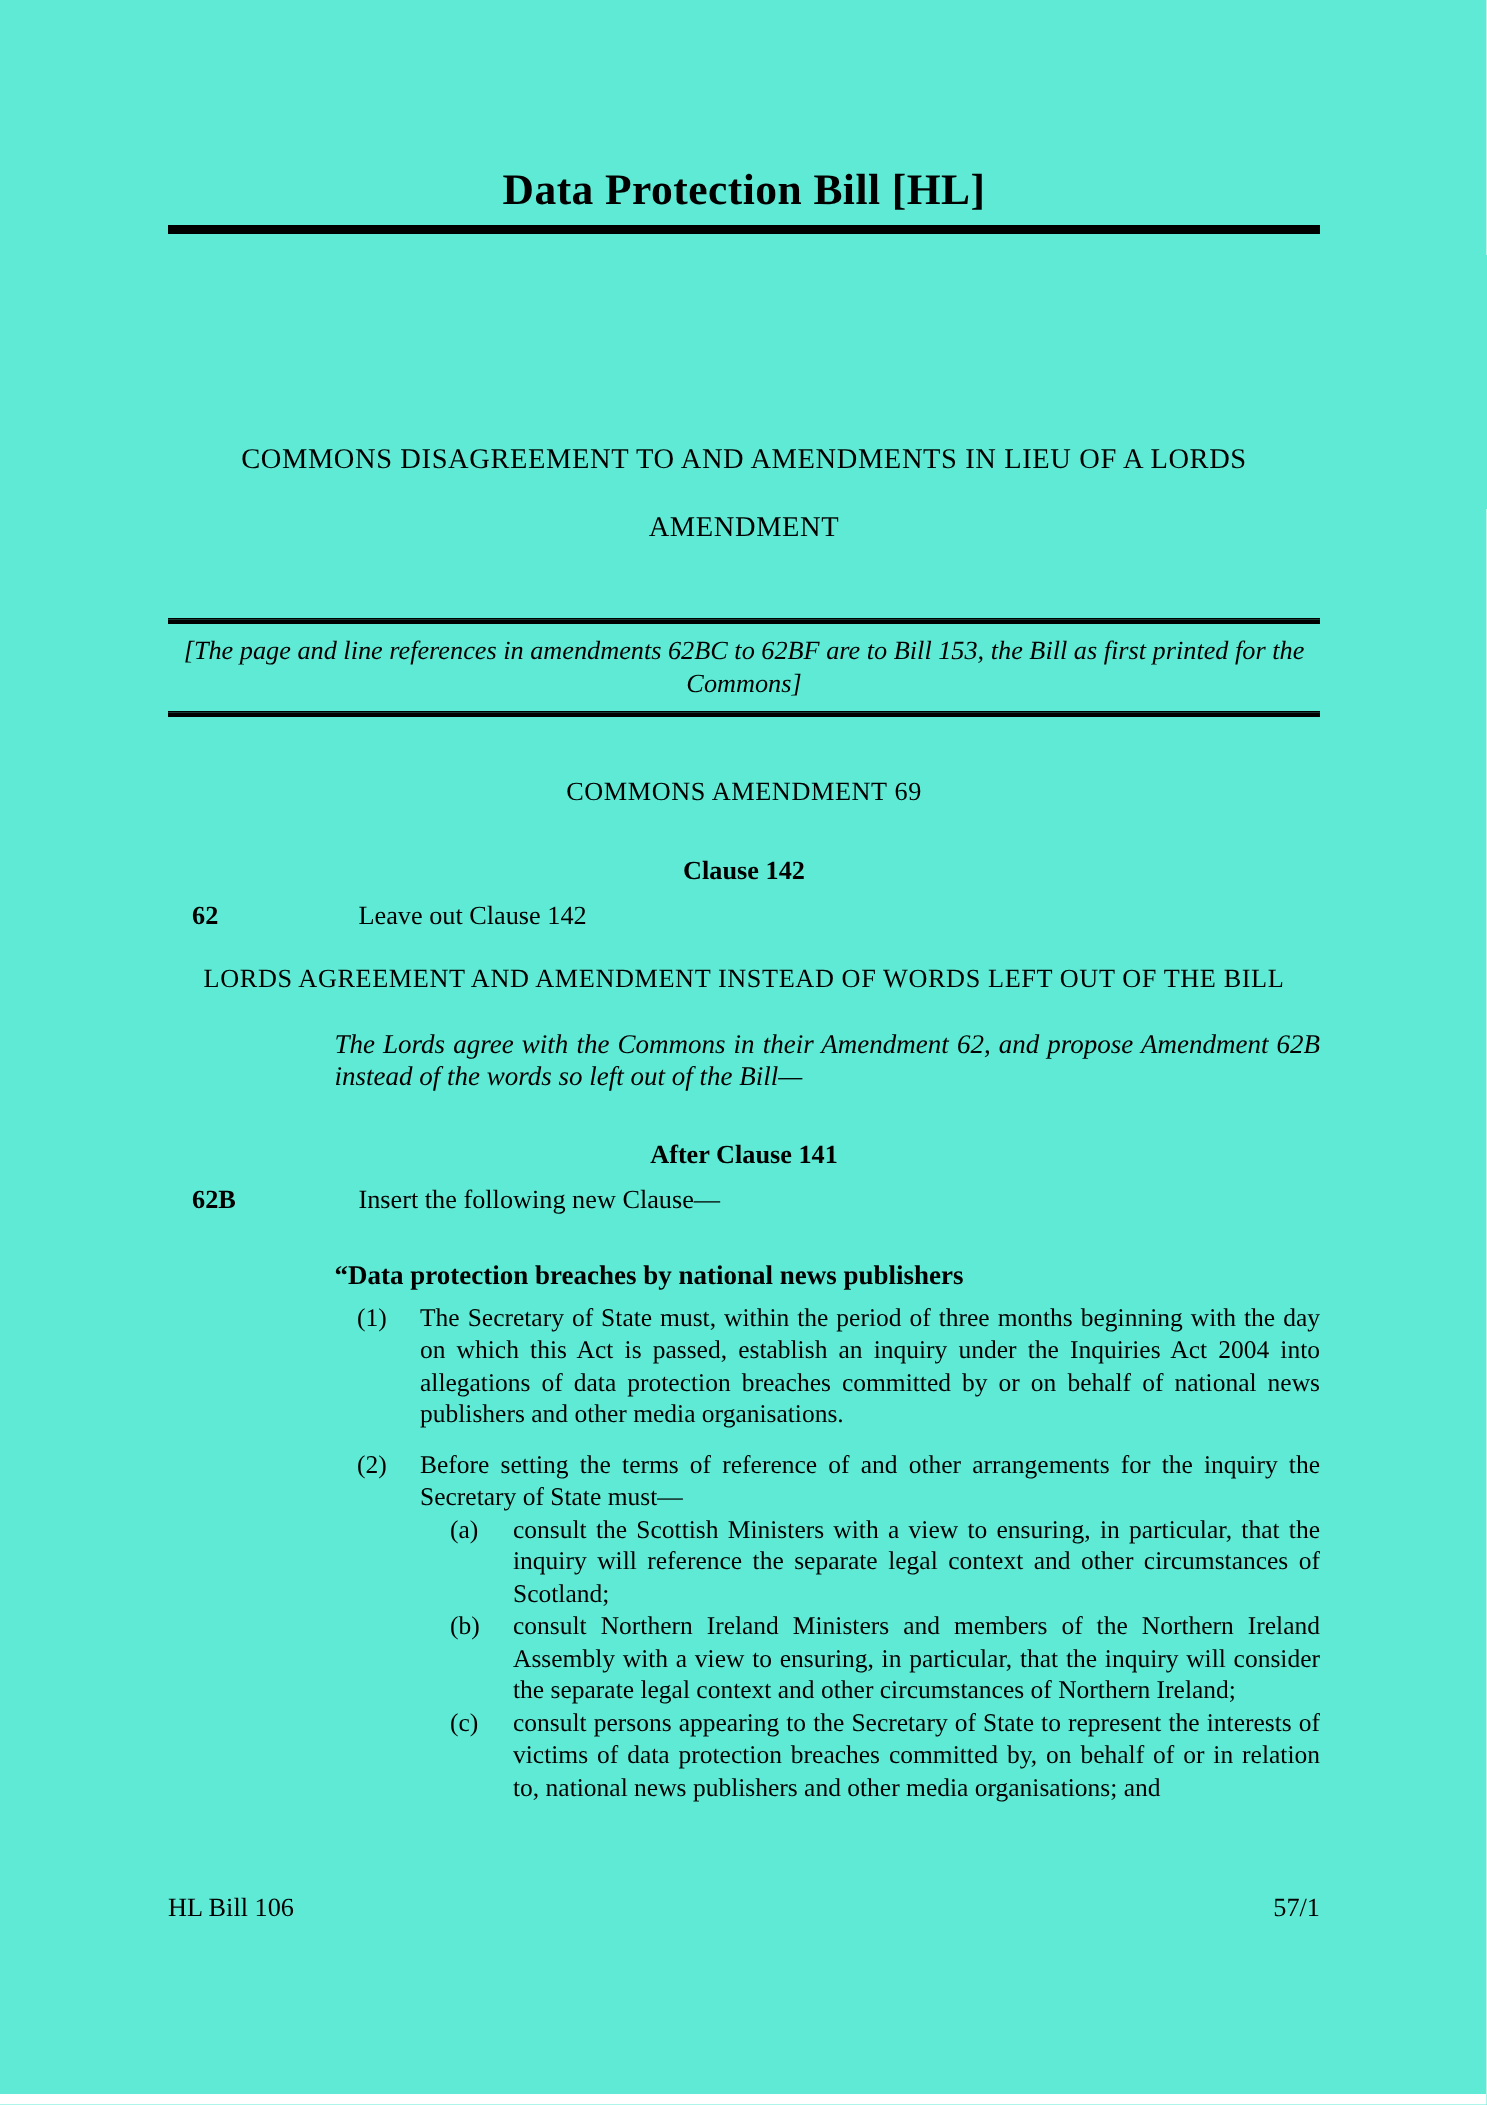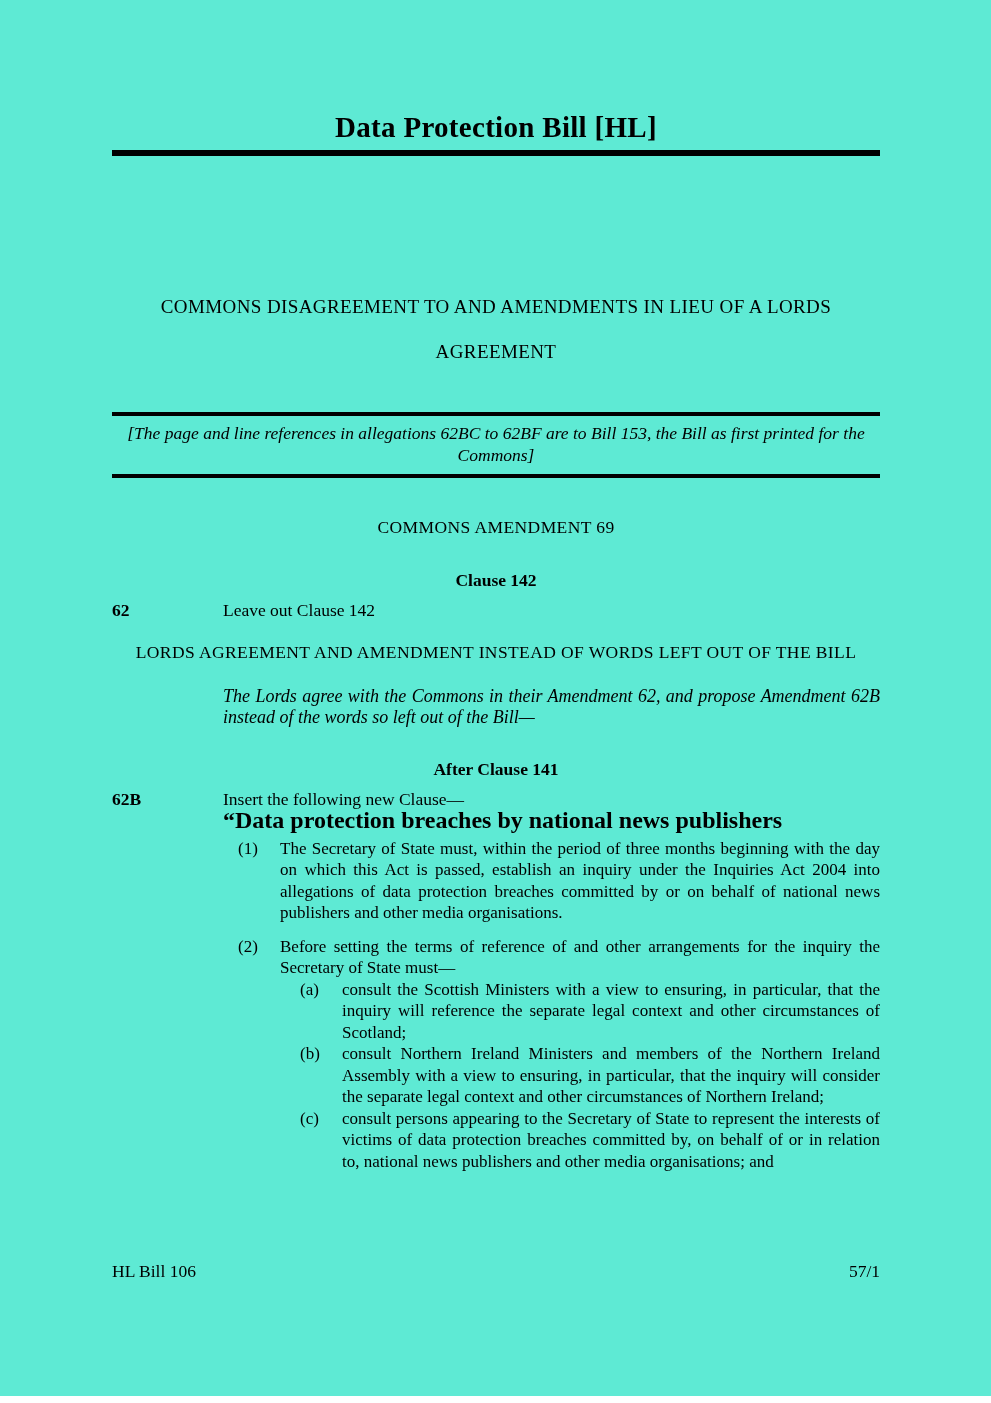--- a/index.html
+++ b/index.html
@@ -72,38 +72,39 @@
     line-height: 21px;
   }
   .clause-142-heading { margin-top: 32px; }
   .after-clause-heading { margin-top: 30px; }
 
   .amend-row {
     display: flex;
     font-size: 17.5px;
     line-height: 21.5px;
     margin-top: 9px;
+    margin-left: 16px;
   }
   .amend-num { width: 111px; flex: none; font-weight: bold; }
   .amend-text { flex: 1; }
 
   .italic-passage {
     margin-top: 23px;
     margin-left: 111px;
     font-style: italic;
     font-size: 18px;
     line-height: 21.5px;
     text-align: justify;
   }
 
   .new-clause-title {
-    margin-top: 0;
+    margin-top: 30px;
     margin-left: 111px;
     font-weight: bold;
-    font-size: 24px;
+    font-size: 18px;
     line-height: 21.5px;
   }
 
   .para {
     display: flex;
     margin-left: 126px;
     font-size: 17px;
     line-height: 21.5px;
   }
   .para-1 { margin-top: 6px; }
@@ -135,26 +136,26 @@
 </head>
 <body>
 
 <div class="page">
 
   <h1 class="bill-title">Data Protection Bill [HL]</h1>
   <div class="double-rule title-rule"></div>
 
   <div class="session-heading">
     <span>COMMONS DISAGREEMENT TO AND AMENDMENTS IN LIEU OF A LORDS</span>
-    <span>AGREEMENT</span>
+    <span>AMENDMENT</span>
   </div>
 
   <div class="ref-note-box">
     <div class="ref-note-rule"></div>
-    <div class="ref-note-text">[The page and line references in allegations 62BC to 62BF are to Bill 153, the Bill as first printed for the Commons]</div>
+    <div class="ref-note-text">[The page and line references in amendments 62BC to 62BF are to Bill 153, the Bill as first printed for the Commons]</div>
     <div class="ref-note-rule"></div>
   </div>
 
   <div class="caps-heading commons-amendment-heading">COMMONS AMENDMENT 69</div>
 
   <div class="clause-heading clause-142-heading">Clause 142</div>
 
   <div class="amend-row">
     <div class="amend-num">62</div>
     <div class="amend-text">Leave out Clause 142</div>

